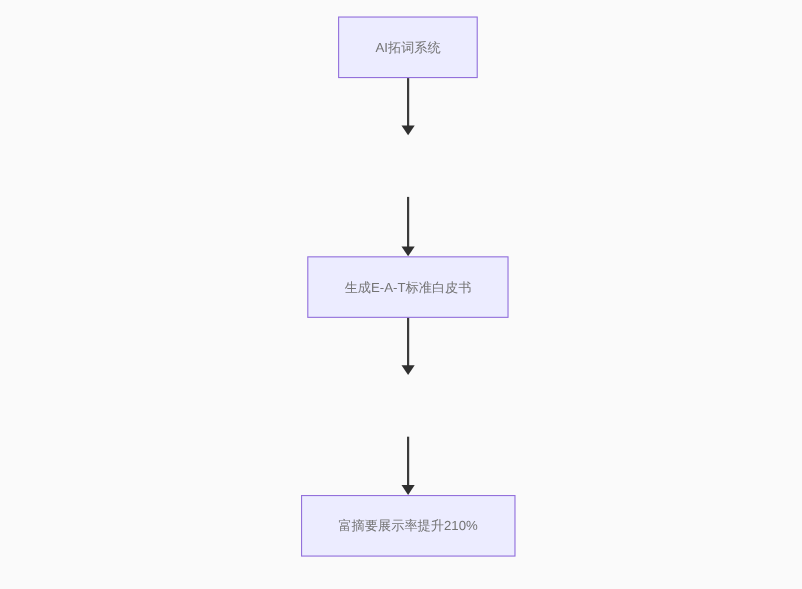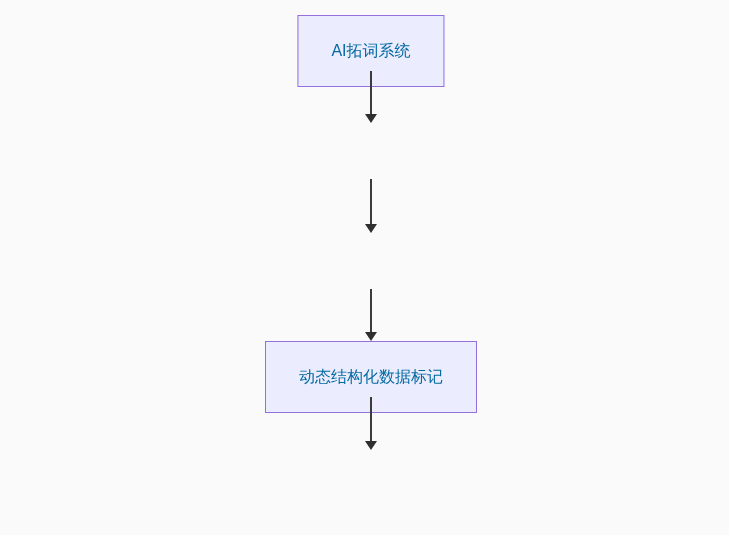--- a/index.html
+++ b/index.html
@@ -16,30 +16,30 @@
   .canvas {
     position: relative;
     width: 729px;
     height: 535px;
     background: #fafafa;
   }
   .node {
     position: absolute;
     left: 371px;
     transform: translateX(-50%);
-    height: 72px;
+    height: 56px;
     box-sizing: border-box;
     display: flex;
     align-items: center;
     justify-content: center;
     padding: 0 33px;
     background: #ECECFF;
     border: 1px solid #9370DB;
-    color: #0369a1;
-    font-size: 16px;
+    color: #737373;
+    font-size: 12px;
     white-space: nowrap;
   }
   .node-label {
     display: inline-block;
     line-height: 1;
   }
   .edge {
     position: absolute;
     left: 371px;
     width: 0;
@@ -86,29 +86,32 @@
     <div class="edge-line"></div>
     <div class="edge-head"></div>
   </div>
 
 
   <div class="edge e1">
     <div class="edge-line"></div>
     <div class="edge-head"></div>
   </div>
 
+  <div class="node n2">
+    <span class="node-label">生成E-A-T标准白皮书</span>
+  </div>
 
   <div class="edge e2">
     <div class="edge-line"></div>
     <div class="edge-head"></div>
   </div>
 
-  <div class="node n3">
-    <span class="node-label">动态结构化数据标记</span>
-  </div>
 
   <div class="edge e3">
     <div class="edge-line"></div>
     <div class="edge-head"></div>
   </div>
 
+  <div class="node n4">
+    <span class="node-label">富摘要展示率提升210%</span>
+  </div>
 
 </div>
 
 </body></html>

